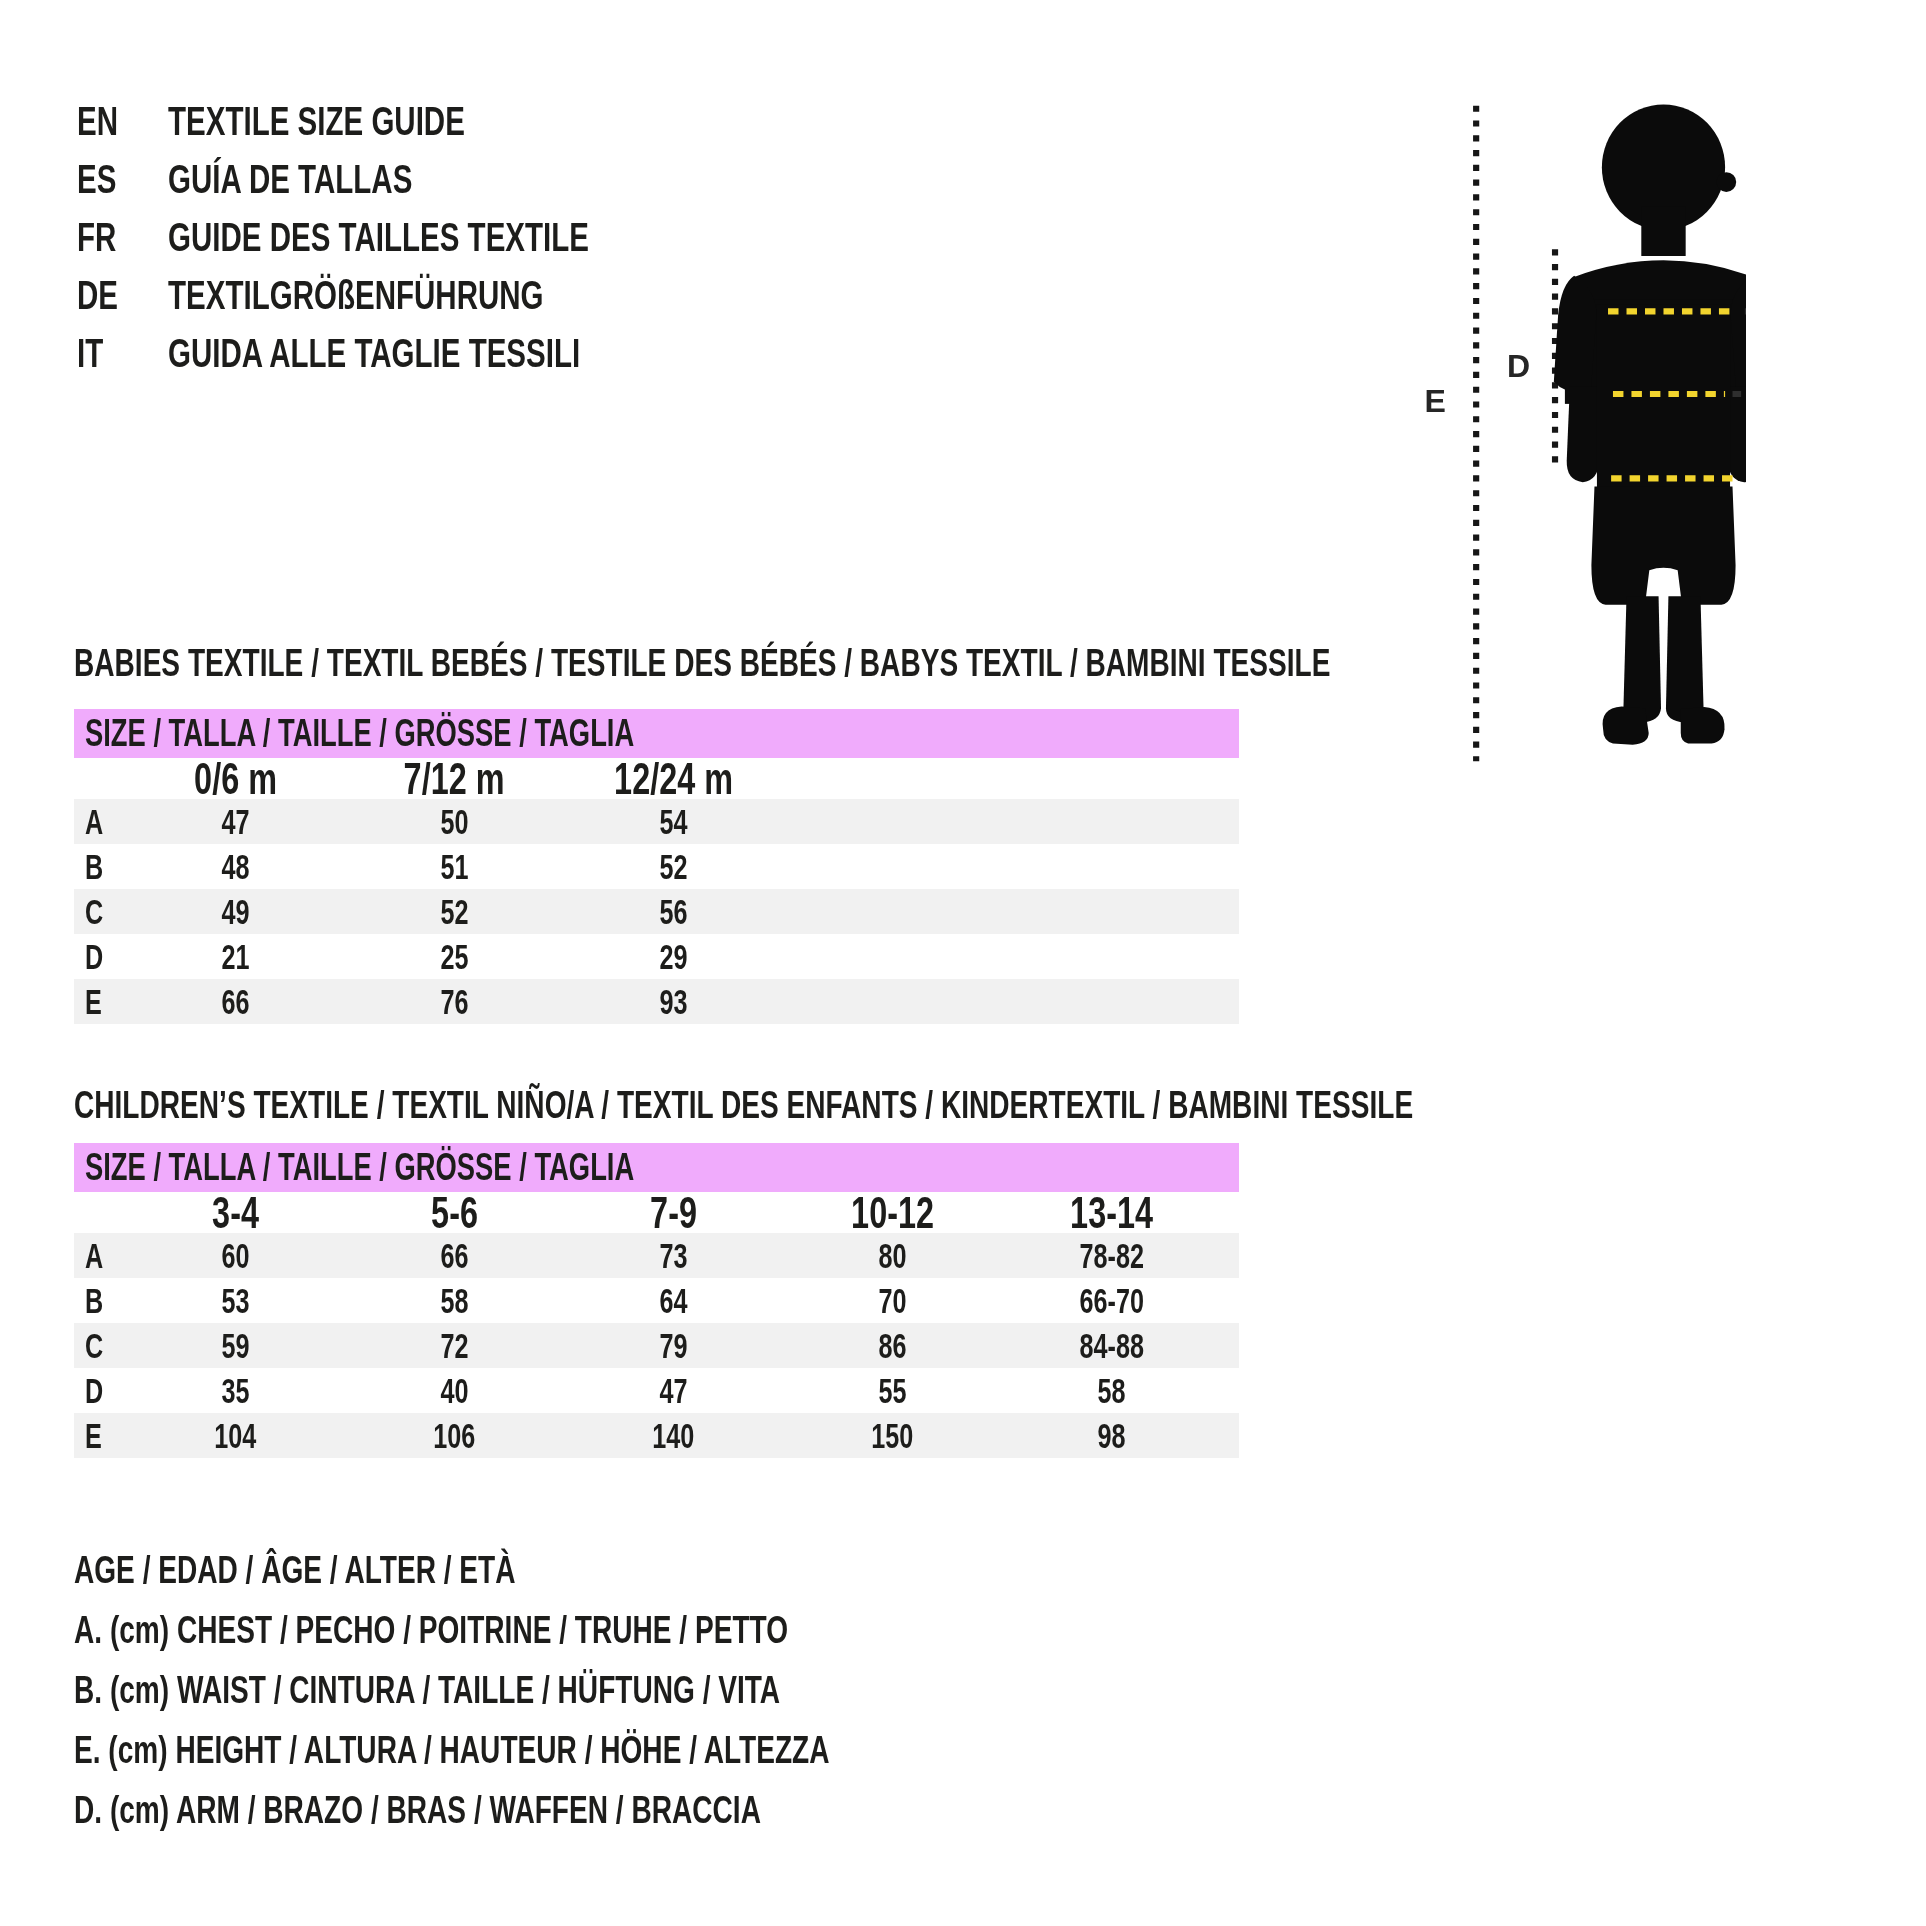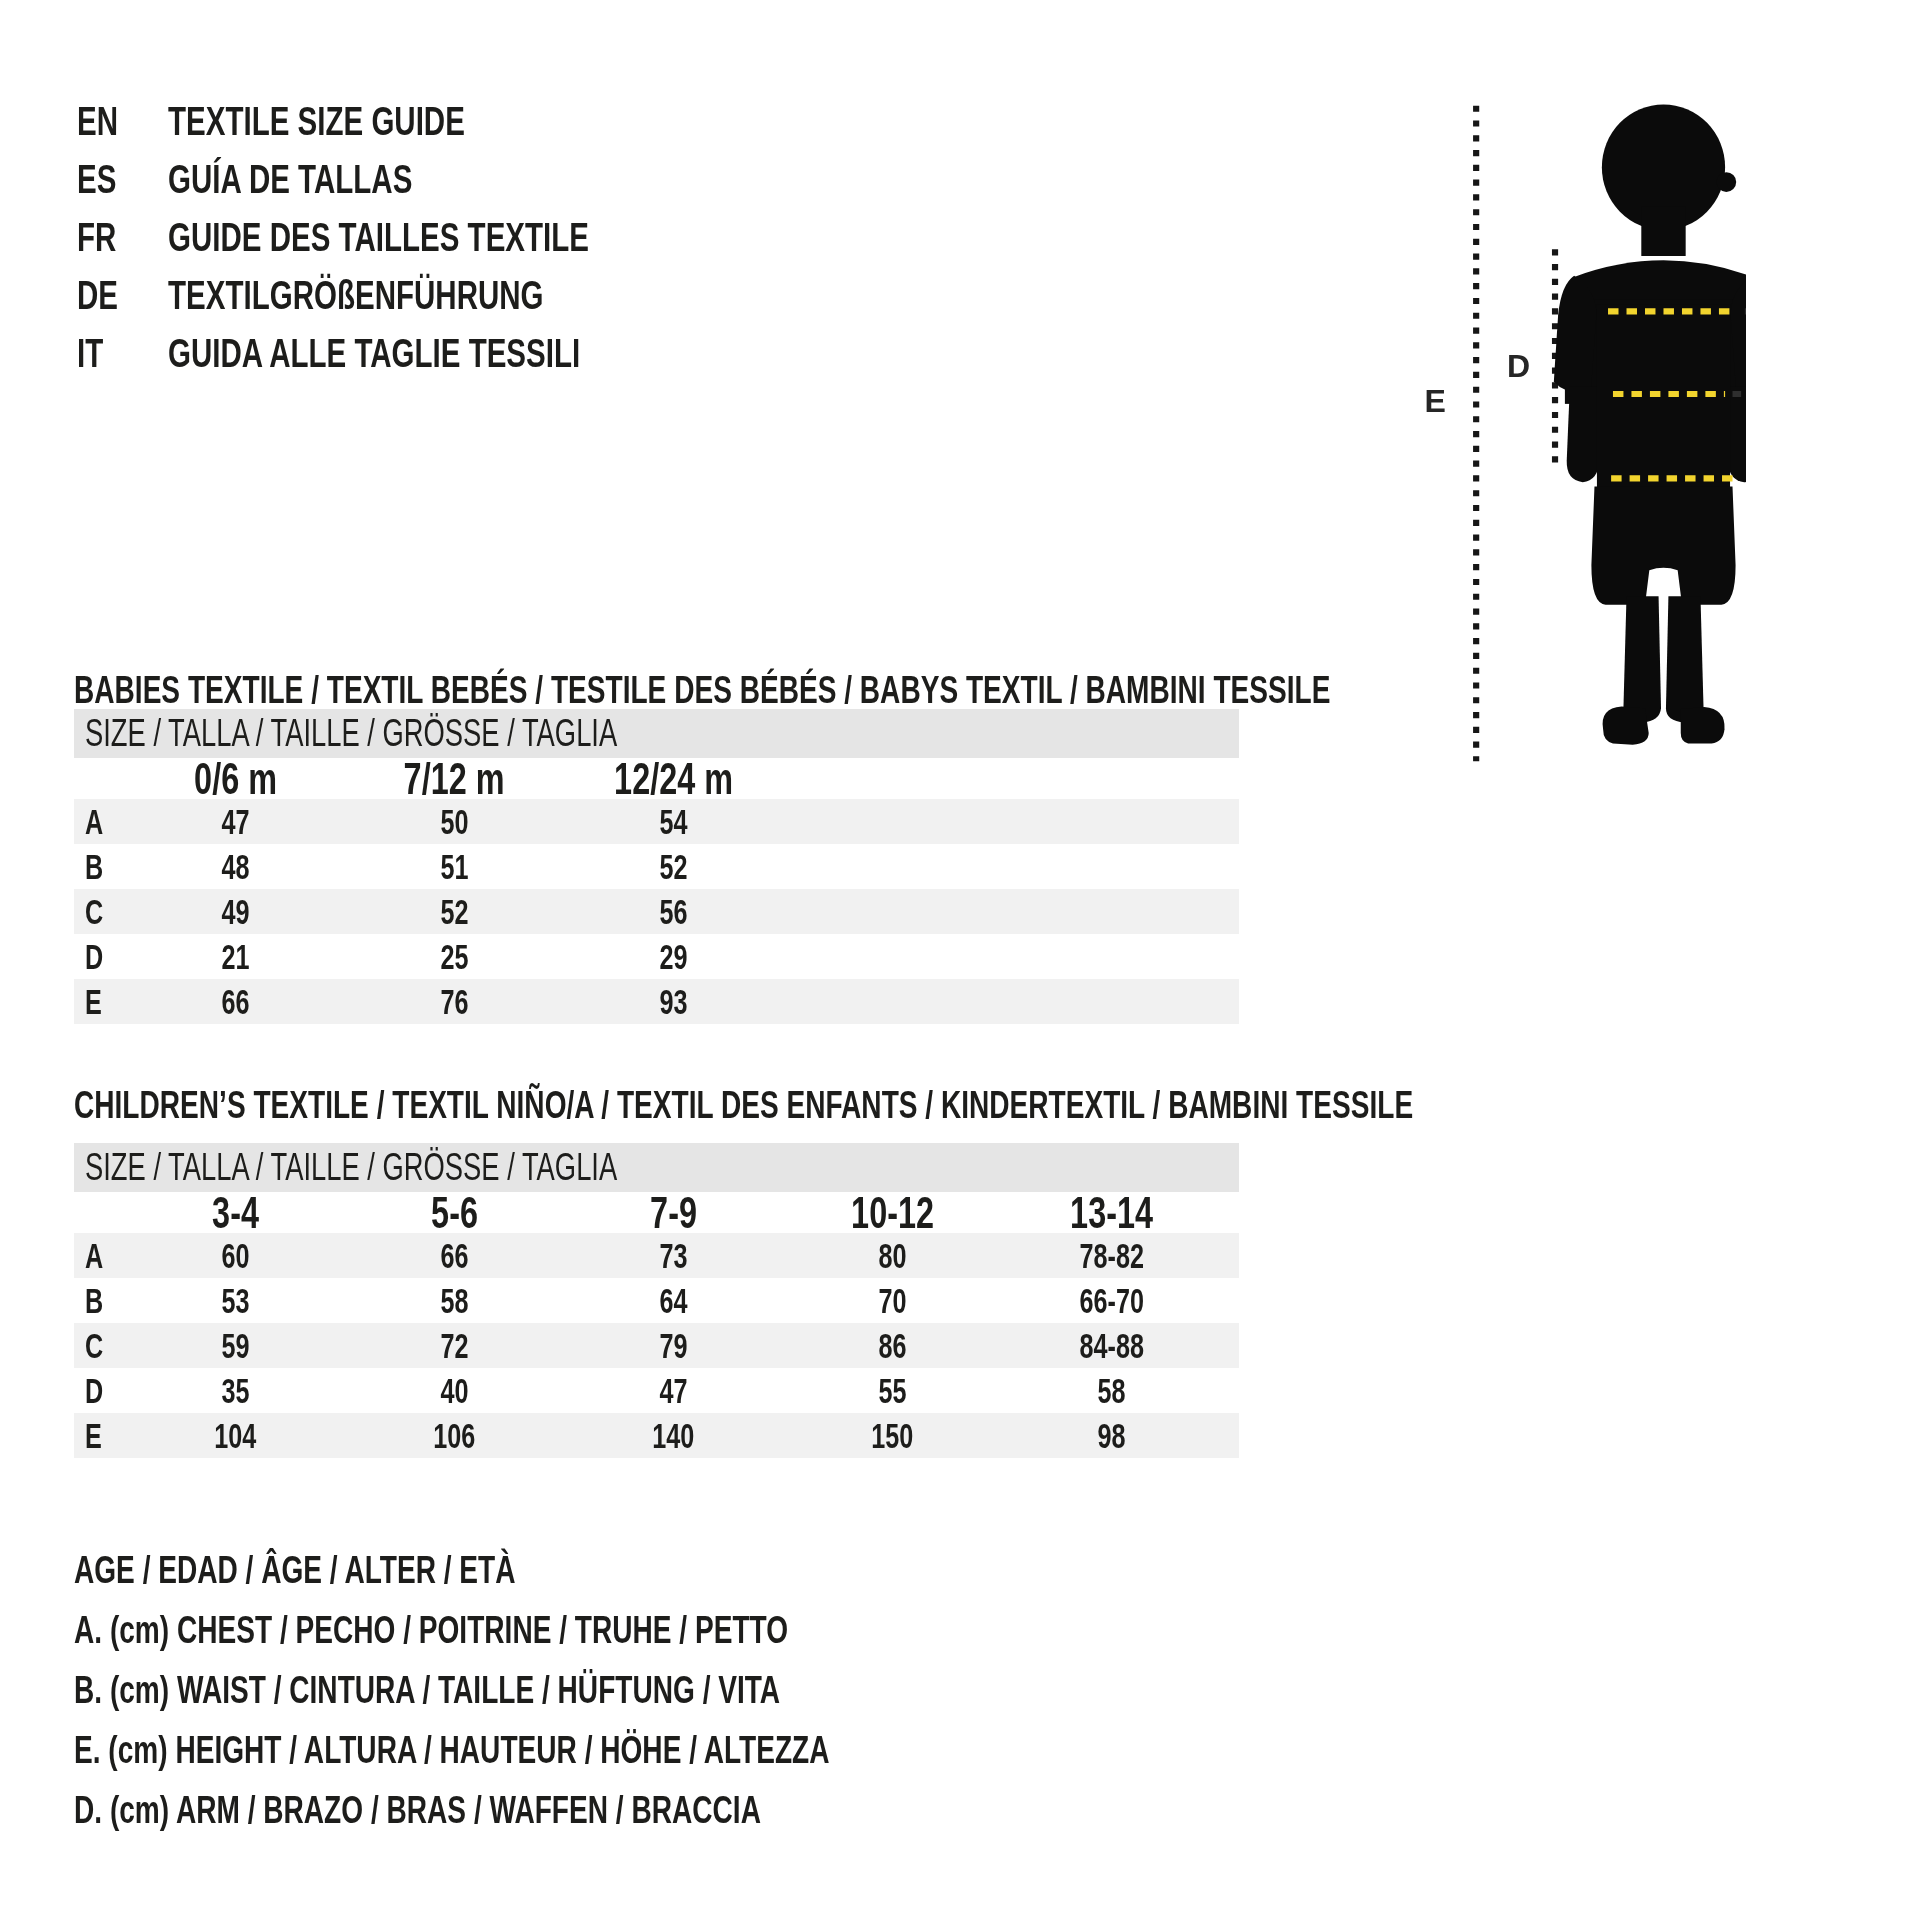--- a/index.html
+++ b/index.html
@@ -13,21 +13,21 @@
   .ol{transform-origin:0 50%;}
   .oc{transform-origin:50% 50%;}
   
   .lang-row{position:absolute;left:0;width:1109px;height:58px;line-height:58px;font-size:41px;font-weight:700;}
   .lang-code{position:absolute;left:77px;top:0;line-height:58px;}
   .lang-title{position:absolute;left:168px;top:0;line-height:58px;}
   
   .sec-title{position:absolute;left:74px;height:55px;line-height:55px;font-size:39px;font-weight:700;}
   
   .tbl{position:absolute;left:74px;width:1165px;}
-  .band{height:49px;line-height:49px;background:#e5e5e5;padding-left:11px;font-size:38px;font-weight:400;}
+  .band{height:49px;line-height:49px;background:#f0abfc;padding-left:11px;font-size:38px;font-weight:700;}
   .t-row{display:grid;}
   .g3{grid-template-columns:52px 219px 219px 219px 1fr;}
   .g5{grid-template-columns:52px 219px 219px 219px 219px 219px 1fr;}
   .cols{height:41px;line-height:41px;font-size:45px;font-weight:700;}
   .drow{height:45px;line-height:45px;font-size:35px;font-weight:700;}
   .stripe{background:#f1f1f1;}
   .rl{padding-left:11px;text-align:left;}
   .cv{text-align:center;}
   
   .leg-row{position:absolute;left:74px;height:60px;line-height:60px;font-size:39px;font-weight:700;}
@@ -96,21 +96,21 @@
     <text x="688" y="509">B</text>
 
     <line x1="315" y1="627" x2="525" y2="627" stroke="#f2d42e" stroke-width="10" stroke-dasharray="17 13"></line>
     <line x1="537" y1="627" x2="658" y2="627" stroke="#2e2e2e" stroke-width="10" stroke-dasharray="14 17"></line>
     <text x="688" y="646">C</text>
 
     <text x="146" y="462">D</text>
     <text x="12" y="520">E</text>
   </svg>
 
-  <div class="sec-title" style="top:662px;">
+  <div class="sec-title" style="top:635px;">
     <span class="cx ol">BABIES TEXTILE / TEXTIL BEBÉS / TESTILE DES BÉBÉS / BABYS TEXTIL / BAMBINI TESSILE</span>
   </div>
 
   <div class="tbl" style="top:709px;">
     <div class="band">
       <span class="cx ol">SIZE / TALLA / TAILLE / GRÖSSE / TAGLIA</span>
     </div>
     <div class="t-row g3 cols">
       <div class="rl"></div>
       <div class="cv"><span class="cx oc">0/6 m</span></div>

